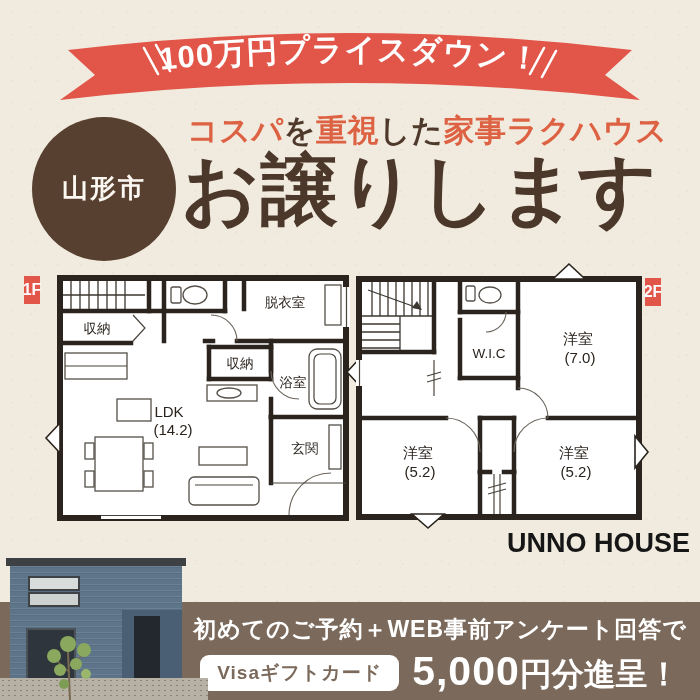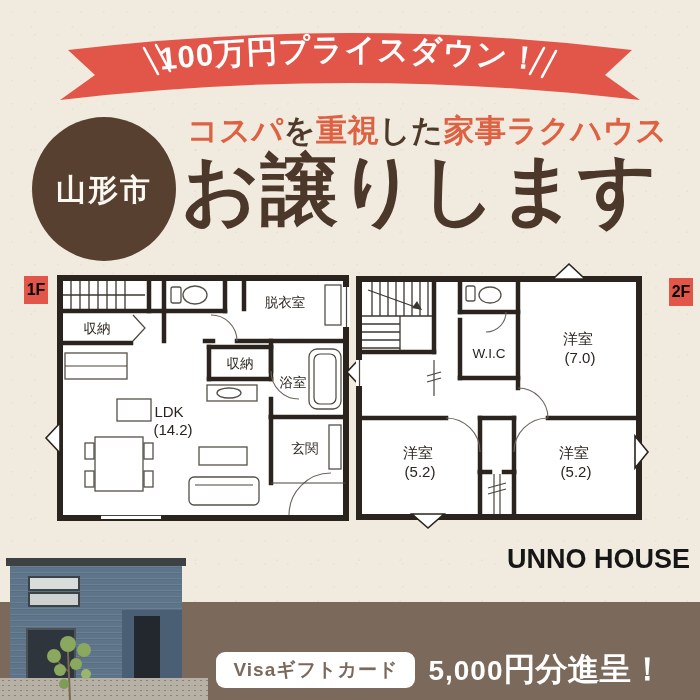--- a/index.html
+++ b/index.html
@@ -16,37 +16,37 @@
   .abs{position:absolute;}
 
   
   #ribbon-svg{left:52px;top:14px;overflow:visible;}
   .ribbon-text{font-size:31px;font-weight:bold;fill:#ffffff;letter-spacing:1px;}
 
   
   .loc-circle{
     left:32px;top:117px;width:144px;height:144px;border-radius:50%;
     background:#57402f;display:flex;flex-direction:column;align-items:center;justify-content:center;
-    color:#fbf8f2;font-size:30px;font-weight:700;line-height:1.3;letter-spacing:2px;
+    color:#fbf8f2;font-size:26px;font-weight:700;line-height:1.3;letter-spacing:2px;
   }
 
   
   .headline{left:187px;top:110px;width:490px;font-size:31px;font-weight:800;letter-spacing:.5px;white-space:nowrap;}
   .c-orange{color:#dd6243;}
   .c-brown{color:#4e392b;}
   .big-title{left:181px;top:149px;width:500px;font-size:77px;font-weight:900;color:#4c382a;letter-spacing:1px;line-height:1.05;white-space:nowrap;}
 
   
   .floor-badge{
-    width:24px;height:28px;background:#e25549;color:#000000;
+    width:16px;height:28px;background:#e25549;color:#ffffff;
     display:flex;align-items:center;justify-content:center;
     font-size:16px;font-weight:700;
   }
   #badge-1f{left:24px;top:276px;}
-  #badge-2f{left:645px;top:278px;margin-left:24px;}
+  #badge-2f{left:645px;top:278px;}
   #fp1{left:57px;top:275px;overflow:visible;}
   #fp2{left:356px;top:276px;overflow:visible;}
 
   .wall{stroke:#2b241e;stroke-linecap:square;}
   .w45{stroke-width:4.5;}
   .fix{fill:#ffffff;stroke:#55504a;stroke-width:1.3;}
   .thin{stroke:#4a443c;stroke-width:1.2;fill:none;}
   .arc{stroke:#6b655c;stroke-width:1.1;fill:none;}
   .stair{stroke:#3b362f;stroke-width:1.3;}
   .arrowm{fill:#ffffff;stroke:#2b241e;stroke-width:1.6;}
@@ -55,24 +55,24 @@
   .rl-lg{font-size:15px;}
 
   
   .offer-bar{left:0;top:602px;width:700px;height:98px;background:#7b6a5b;}
   .bar-line1{left:180px;top:614px;width:520px;text-align:center;color:#ffffff;
     font-size:23px;font-weight:600;letter-spacing:1px;white-space:nowrap;}
   .bar-row{left:180px;top:648px;width:520px;display:flex;align-items:center;justify-content:center;gap:13px;}
   .visa-badge{background:#ffffff;color:#7b6a5b;font-size:19px;font-weight:700;
     padding:5px 17px;border-radius:9px;letter-spacing:1px;text-align:right;}
   .amount-wrap{display:flex;align-items:baseline;color:#ffffff;font-weight:700;}
-  .amount{font-size:28px;letter-spacing:1px;}
+  .amount{font-size:41px;letter-spacing:1px;}
   .amount-suffix{font-size:32px;}
 
-  .brand{right:10px;top:544px;font-size:27px;font-weight:800;color:#161616;letter-spacing:0;text-align:right;}
+  .brand{right:10px;top:528px;font-size:27px;font-weight:800;color:#161616;letter-spacing:0;text-align:right;}
 
   
   .photo{left:0;top:556px;width:208px;height:144px;}
   .ph-roof{left:6px;top:2px;width:180px;height:8px;background:#3e4144;}
   .ph-body{left:10px;top:10px;width:172px;height:115px;background:#5d7489;
     background-image:repeating-linear-gradient(180deg, rgba(255,255,255,.09) 0 1px, rgba(0,0,0,.05) 1px 2px, transparent 2px 6px);}
   .ph-win1{left:28px;top:20px;width:48px;height:11px;background:#d8dcda;border:2px solid #3c4246;}
   .ph-win2{left:28px;top:36px;width:48px;height:11px;background:#cdd2d1;border:2px solid #3c4246;}
   .ph-bigwin{left:26px;top:72px;width:46px;height:52px;background:#2e353c;border:2px solid #4b5358;}
   .ph-recess{left:122px;top:54px;width:60px;height:71px;background:#4b5f74;}
@@ -268,20 +268,21 @@
     <text class="rl rl-lg" x="224" y="87">(7.0)</text>
     <text class="rl rl-lg" x="62" y="182">洋室</text>
     <text class="rl rl-lg" x="64" y="201">(5.2)</text>
     <text class="rl rl-lg" x="218" y="182">洋室</text>
     <text class="rl rl-lg" x="220" y="201">(5.2)</text>
   </svg>
 
   <div class="abs brand">UNNO HOUSE</div>
 
   <div class="abs offer-bar"></div>
+  <div class="abs bar-line1">初めてのご予約＋WEB事前アンケート回答で</div>
   <div class="abs bar-row">
     <span class="visa-badge">Visaギフトカード</span>
     <span class="amount-wrap">
       <span class="amount">5,000</span>
       <span class="amount-suffix">円分進呈！</span>
     </span>
   </div>
 
   <div class="abs photo">
     <div class="abs ph-roof"></div>

